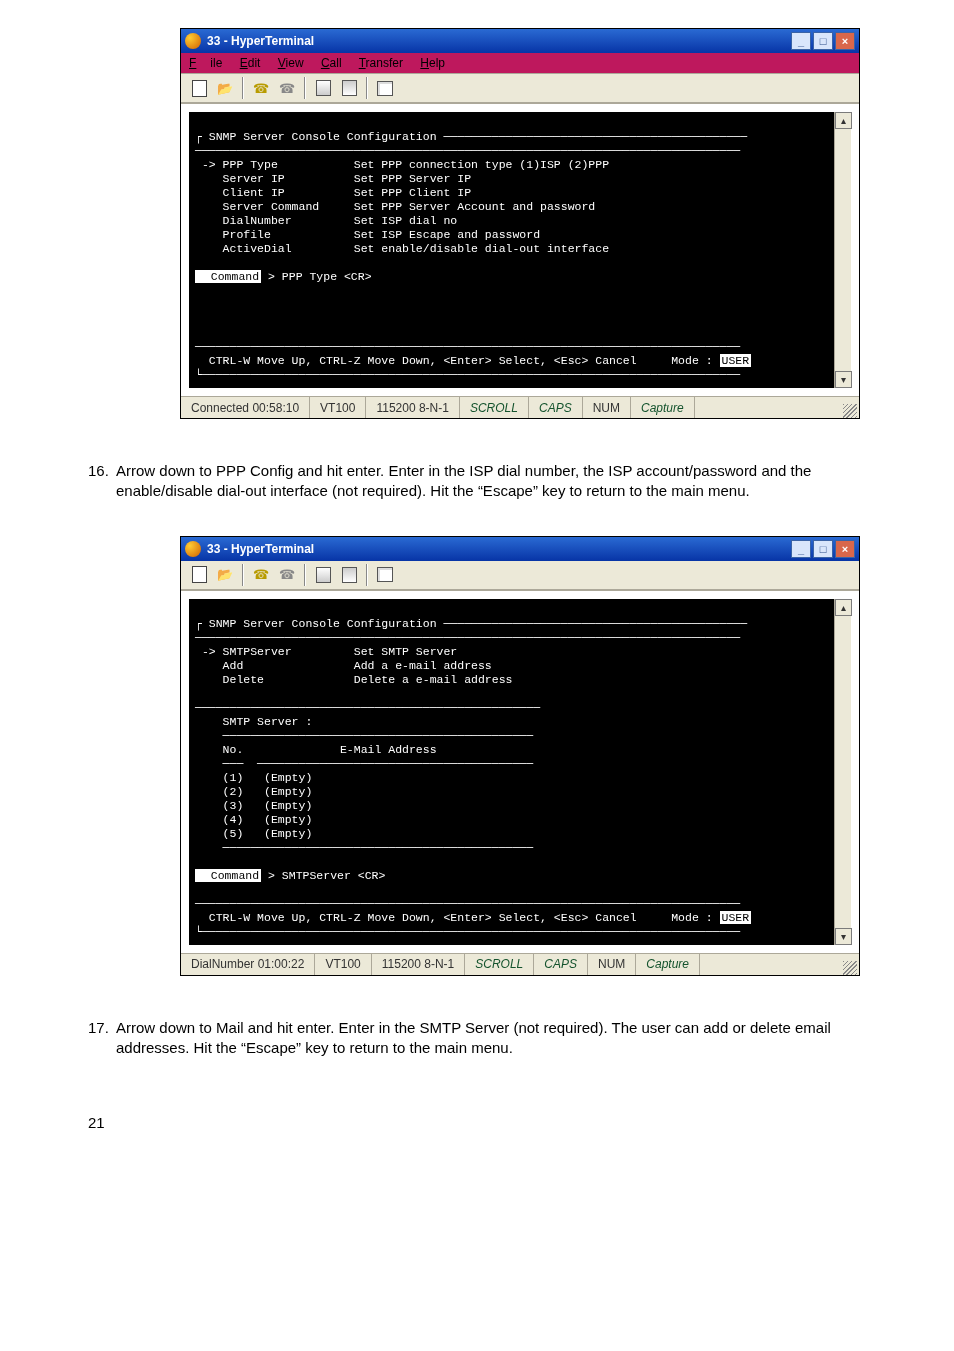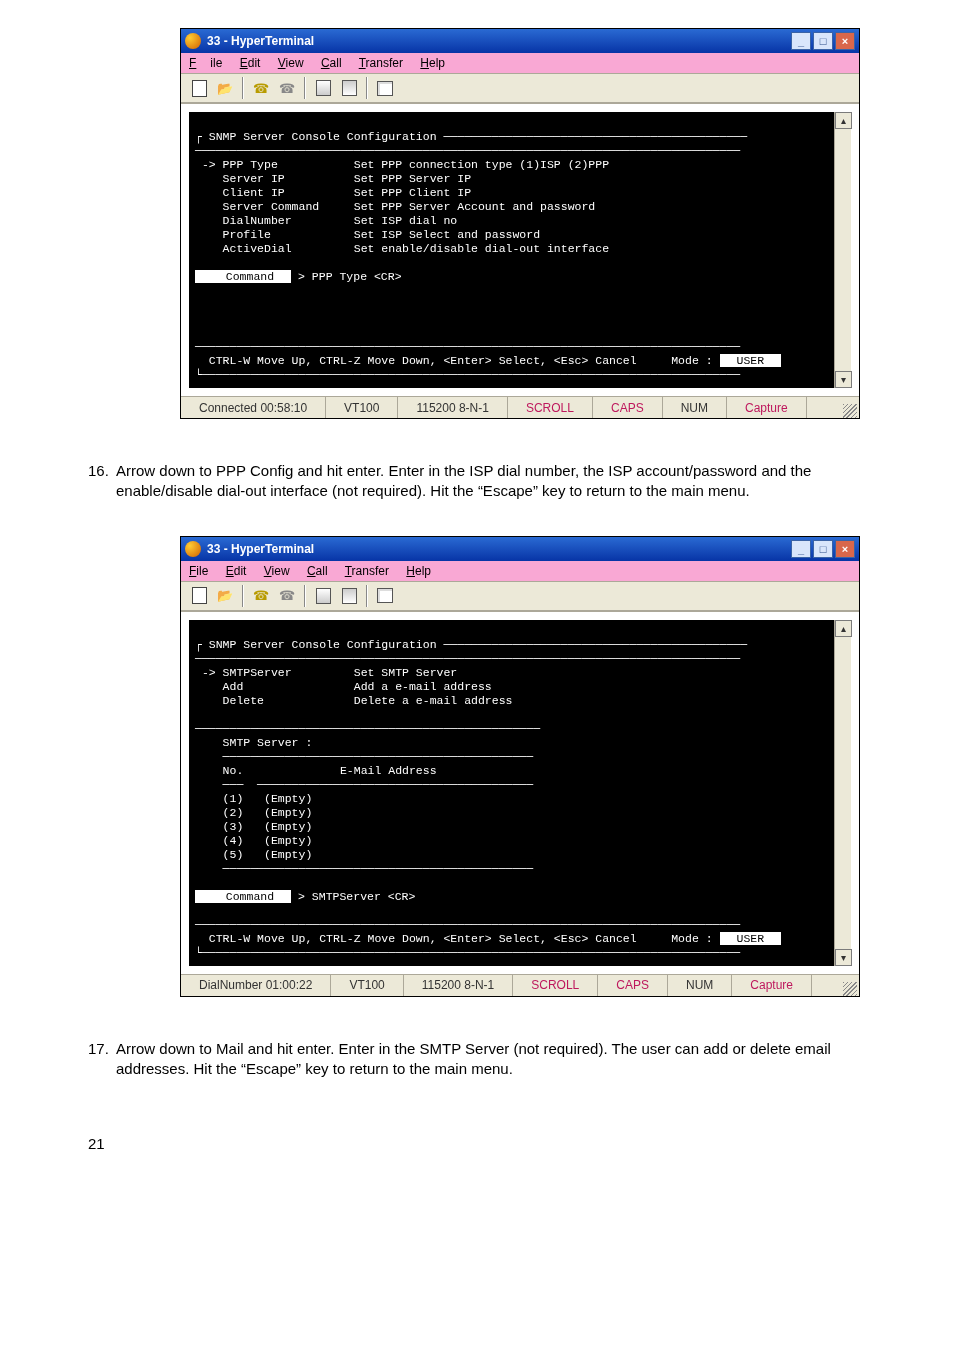--- a/index.html
+++ b/index.html
@@ -5,37 +5,37 @@
     * { margin: 0; padding: 0; box-sizing: border-box; }
     body { background: #fff; font-family: Arial, sans-serif; font-size: 14px; color: #000; width: 954px; }
     .page { padding: 28px 72px 40px 88px; }
     .window { border: 1px solid #000; margin-bottom: 24px; background: #ece9d8; display: inline-block; width: 680px; }
     .title-bar { background: linear-gradient(180deg,#2a6ad3,#0734a6); color: #fff; height: 24px; display: flex; align-items: center; padding: 8px 4px; }
     .title-bar .icon { width: 16px; height: 16px; background: radial-gradient(circle at 30% 30%, #ffcc33,#d06000); border-radius: 50%; margin-right: 6px; }
     .title-text { flex: 1; font-size: 12px; font-weight: bold; }
     .win-btns { display: flex; gap: 2px; }
     .win-btn { width: 20px; height: 18px; background: #d9e6fb; border: 1px solid #3a63a6; font-size: 11px; display: flex; align-items: center; justify-content: center; font-family: "Segoe UI", Arial; color:#2b4c89; font-weight:bold; }
     .close-btn { background: #d9674b; color: #fff; }
-    .menu-bar { background: #f9a8d4; border-bottom: 1px solid #aca899; padding: 3px 8px; font-size: 12px; }
+    .menu-bar { background: #be185d; border-bottom: 1px solid #aca899; padding: 3px 8px; font-size: 12px; }
     .menu-bar span { margin-right: 14px; }
     .menu-bar u { text-decoration: underline; }
     .toolbar { background: #ece9d8; border-bottom: 1px solid #aca899; padding: 3px 6px; display: flex; align-items: center; gap: 2px; }
     .tb-btn { width: 24px; height: 22px; border: 1px solid #ece9d8; display: flex; align-items: center; justify-content: center; }
     .tb-sep { width: 2px; height: 22px; border-left: 1px solid #888; border-right:1px solid #fff; margin: 0 3px; }
     .terminal-wrap { background: #fff; border-top: 1px solid #aca899; padding: 8px; position: relative; }
     .terminal { background: #000; color: #fff; font-family: "Courier New", monospace; font-size: 11.5px; line-height: 14px; padding: 4px 6px 6px 6px; white-space: pre; position: relative; }
     .scroll-rail { position: absolute; right: 8px; top: 8px; bottom: 8px; width: 17px; background: #ece9d8; border-left: 1px solid #aca899; }
     .scroll-arrow { position: absolute; left: 0; width: 17px; height: 17px; background:#ece9d8; border:1px solid #7b7b7b; display:flex; align-items:center; justify-content:center; font-size:10px; color:#333; }
     .sa-top { top: 0; }
     .sa-bot { bottom: 0; }
     .status-bar { display: flex; border-top: 1px solid #aca899; background: #ece9d8; font-size: 12px; height: 22px; align-items: center; }
-    .status-cell { border-right: 1px solid #aca899; padding: 0 18px; height: 100%; display:flex; align-items:center; color:#333;text-align:right; }
-    .status-cell.dim { color:#be185d; }
+    .status-cell { border-right: 1px solid #aca899; padding: 0 10px; height: 100%; display:flex; align-items:center; color:#333;text-align:right; }
+    .status-cell.dim { color:#14532d;font-style:italic; }
     .status-grip { margin-left: auto; width:14px; height:14px; margin-right:2px; background: repeating-linear-gradient(135deg,#888,#888 1px,transparent 1px,transparent 3px); align-self:flex-end; }
-    .inv { background:#fff; color:#000; padding:0 17px; }
+    .inv { background:#fff; color:#000; padding:0 2px; }
     .instruction { font-size: 15px; line-height: 1.35; margin: 18px 0 34px 0; }
     .instr-num { display: inline-block; vertical-align: top; width: 28px; }
     .instr-text { display: inline-block; width: 740px; vertical-align: top; }
     .page-num { text-align: left; margin-top: 56px; font-size: 15px; }
     
     .ico-new::before { content:""; display:block; width:13px; height:15px; background:#fff; border:1px solid #444; }
     .ico-open::before { content:"📂"; font-size:13px; }
     .ico-phone::before { content:"☎"; font-size:13px; color:#b89b00; }
     .ico-hang::before { content:"\260E"; font-size:13px; color:#888; }
     .ico-send::before { content:""; display:block; width:13px; height:14px; border:1px solid #555; background:linear-gradient(#fff,#ccc); position:relative; }
@@ -80,21 +80,21 @@
     </div>
     <div class="terminal-wrap">
       <div class="terminal" style="min-height:200px; padding-right:20px;">
 <span>┌ SNMP Server Console Configuration ────────────────────────────────────────────</span>
 <span>───────────────────────────────────────────────────────────────────────────────</span>
 <span> -&gt; PPP Type           Set PPP connection type (1)ISP (2)PPP</span>
 <span>    Server IP          Set PPP Server IP</span>
 <span>    Client IP          Set PPP Client IP</span>
 <span>    Server Command     Set PPP Server Account and password</span>
 <span>    DialNumber         Set ISP dial no</span>
-<span>    Profile            Set ISP Select and password</span>
+<span>    Profile            Set ISP Escape and password</span>
 <span>    ActiveDial         Set enable/disable dial-out interface</span>
 
 <span class="inv">  Command</span><span> &gt; PPP Type &lt;CR&gt;</span>
 
 
 
 
 <span>───────────────────────────────────────────────────────────────────────────────</span>
 <span>  CTRL-W Move Up, CTRL-Z Move Down, &lt;Enter&gt; Select, &lt;Esc&gt; Cancel     Mode : </span><span class="inv">USER</span>
 <span>└──────────────────────────────────────────────────────────────────────────────</span></div>
@@ -122,28 +122,20 @@
   
   <div class="window" style="margin-left:92px;">
     <div class="title-bar">
       <span class="icon"></span>
       <span class="title-text">33 - HyperTerminal</span>
       <div class="win-btns">
         <span class="win-btn">_</span>
         <span class="win-btn">□</span>
         <span class="win-btn close-btn">×</span>
       </div>
-    </div>
-    <div class="menu-bar">
-      <span><u>F</u>ile</span>
-      <span><u>E</u>dit</span>
-      <span><u>V</u>iew</span>
-      <span><u>C</u>all</span>
-      <span><u>T</u>ransfer</span>
-      <span><u>H</u>elp</span>
     </div>
     <div class="toolbar">
       <span class="tb-btn ico-new"></span>
       <span class="tb-btn ico-open"></span>
       <span class="tb-sep"></span>
       <span class="tb-btn ico-phone"></span>
       <span class="tb-btn ico-hang"></span>
       <span class="tb-sep"></span>
       <span class="tb-btn ico-send"></span>
       <span class="tb-btn ico-recv"></span>

